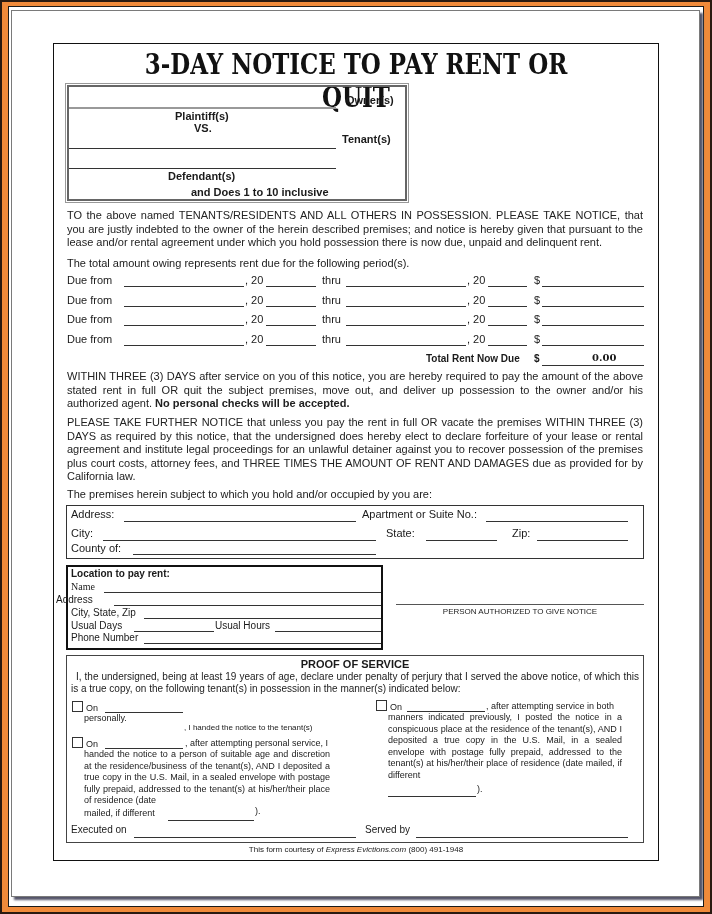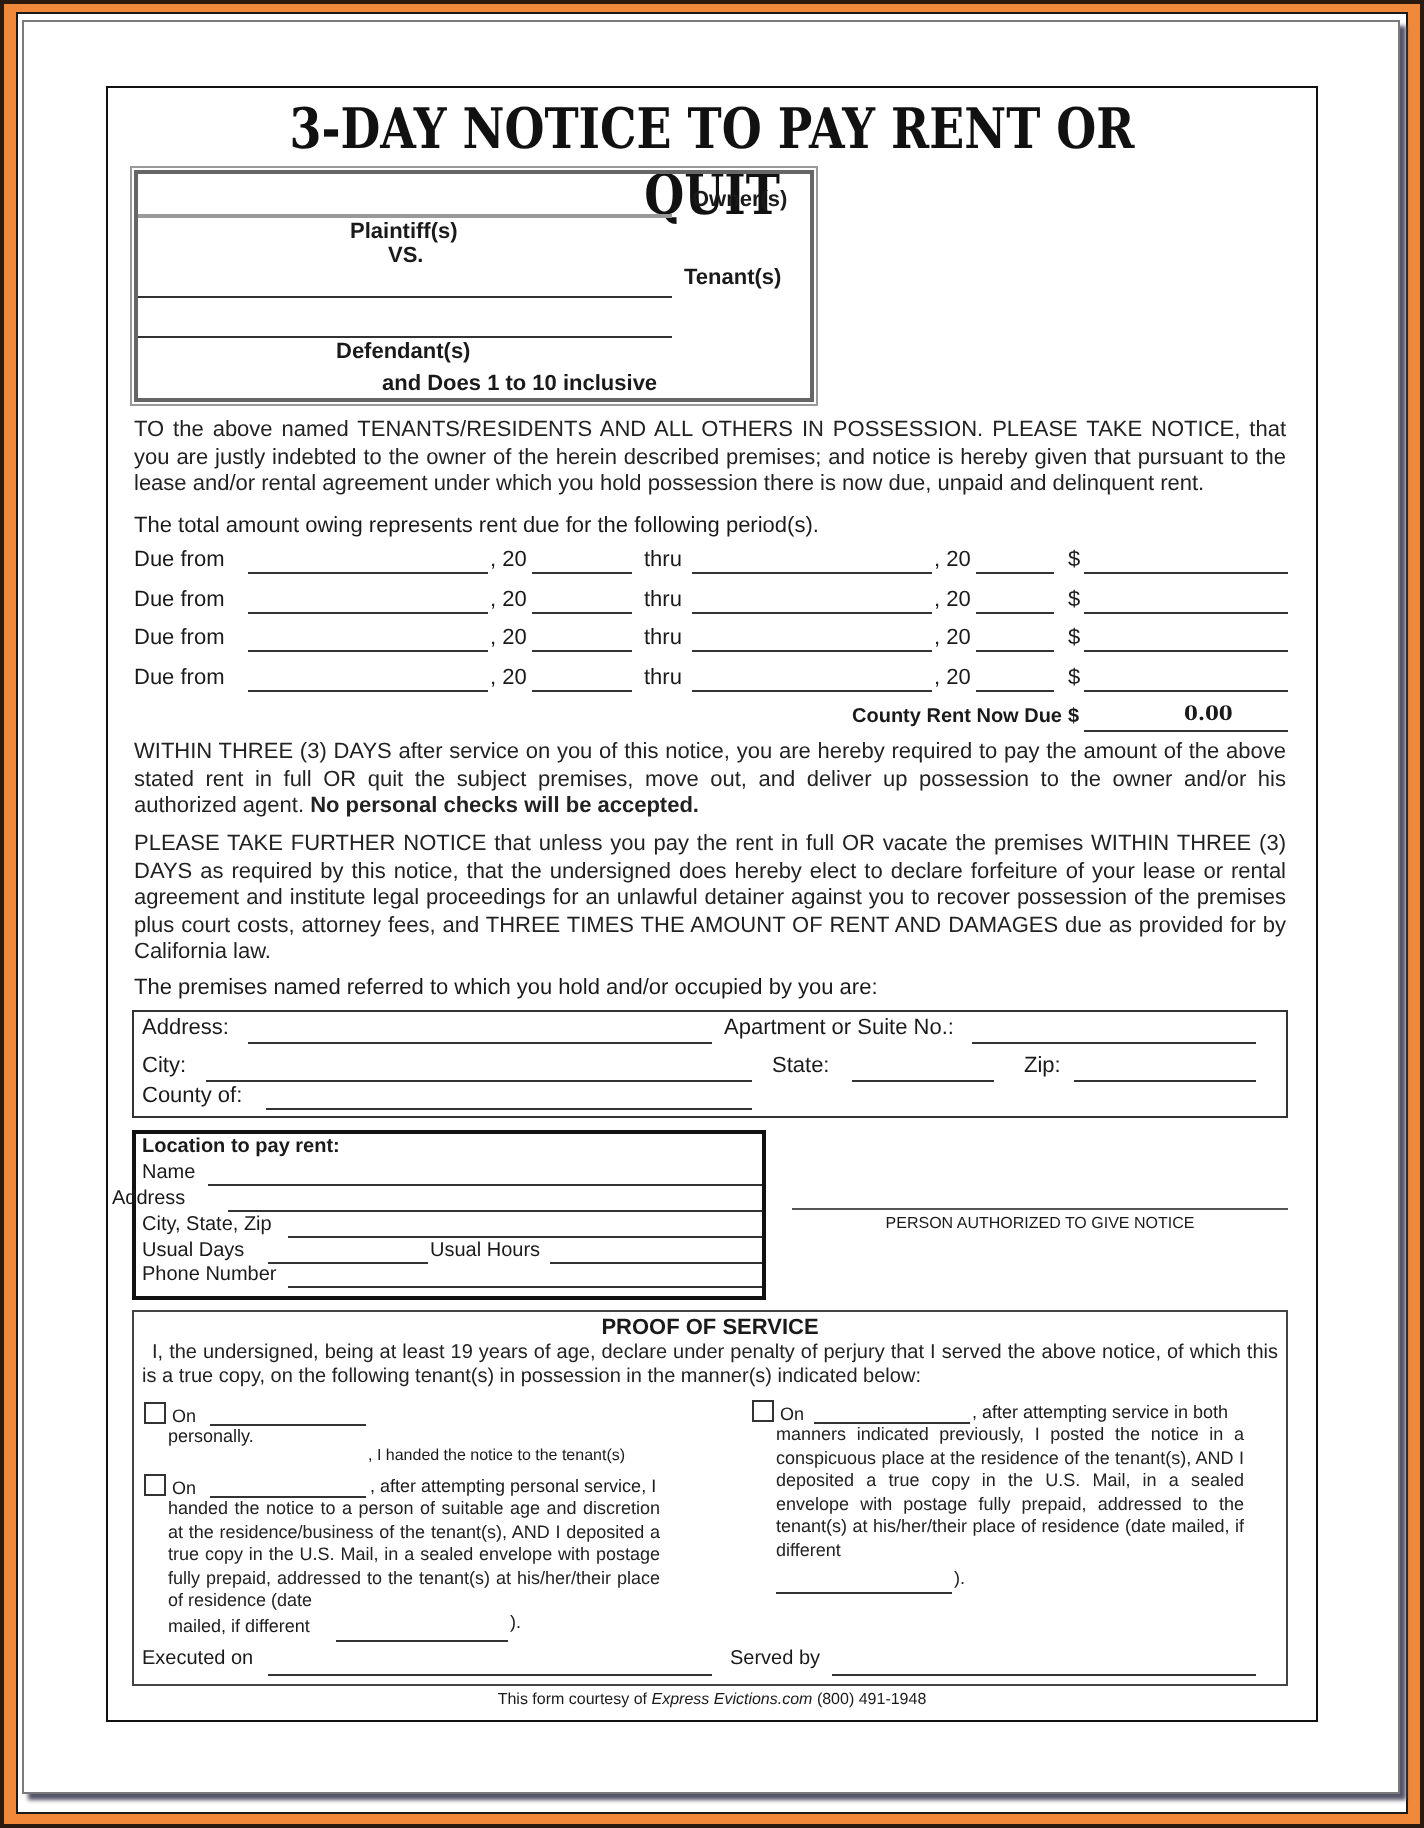--- a/index.html
+++ b/index.html
@@ -125,48 +125,48 @@
   <div class="abs t11" style="left:245px; top:333px;">, 20</div>
   <div class="hline" style="left:266px; top:345px; width:50px;"></div>
   <div class="abs t11" style="left:322px; top:333px;">thru</div>
   <div class="hline" style="left:346px; top:345px; width:120px;"></div>
   <div class="abs t11" style="left:467px; top:333px;">, 20</div>
   <div class="hline" style="left:488px; top:345px; width:39px;"></div>
   <div class="abs t11" style="left:534px; top:333px;">$</div>
   <div class="hline" style="left:542px; top:345px; width:102px;"></div>
 </div>
 
-<div class="abs t10 bold" style="left:426px; top:353px;">County Rent Now Due</div>
+<div class="abs t10 bold" style="left:426px; top:353px;">Total Rent Now Due</div>
 <div class="abs t10 bold" style="left:534px; top:353px;">$</div>
 <div class="abs serif-amt" style="left:556px; top:352px;margin-left:36px;">0.00</div>
 <div class="hline" style="left:542px; top:365px; width:102px;"></div>
 
 <div class="para" style="left:67px; top:370px; width:576px;"><span>WITHIN THREE (3) DAYS after service on you of this notice, you are hereby required to pay the amount of the above stated rent in full OR quit the subject premises, move out, and deliver up possession to the owner and/or his authorized agent.</span> <span class="bold">No personal checks will be accepted.</span></div>
 
 <div class="para" style="left:67px; top:416px; width:576px;">PLEASE TAKE FURTHER NOTICE that unless you pay the rent in full OR vacate the premises WITHIN THREE (3) DAYS as required by this notice, that the undersigned does hereby elect to declare forfeiture of your lease or rental agreement and institute legal proceedings for an unlawful detainer against you to recover possession of the premises plus court costs, attorney fees, and THREE TIMES THE AMOUNT OF RENT AND DAMAGES due as provided for by California law.</div>
 
-<div class="abs t11" style="left:67px; top:488px;">The premises named referred to which you hold and/or occupied by you are:</div>
+<div class="abs t11" style="left:67px; top:488px;">The premises herein subject to which you hold and/or occupied by you are:</div>
 
 <div class="box" style="left:66px; top:505px; width:578px; height:54px;"></div>
 <div class="abs t11" style="left:71px; top:508px;">Address:</div>
 <div class="hline" style="left:124px; top:521px; width:232px;"></div>
 <div class="abs t11" style="left:362px; top:508px;">Apartment or Suite No.:</div>
 <div class="hline" style="left:486px; top:521px; width:142px;"></div>
 <div class="abs t11" style="left:71px; top:527px;">City:</div>
 <div class="hline" style="left:103px; top:540px; width:273px;"></div>
 <div class="abs t11" style="left:386px; top:527px;">State:</div>
 <div class="hline" style="left:426px; top:540px; width:71px;"></div>
 <div class="abs t11" style="left:512px; top:527px;">Zip:</div>
 <div class="hline" style="left:537px; top:540px; width:91px;"></div>
 <div class="abs t11" style="left:71px; top:542px;">County of:</div>
 <div class="hline" style="left:133px; top:554px; width:243px;"></div>
 
 <div class="box thick" style="left:66px; top:565px; width:317px; height:85px;"></div>
 <div class="abs t10 bold" style="left:71px; top:568px;">Location to pay rent:</div>
-<div class="abs t10" style="left:71px; top:581px;">Name</div>
+<div class="abs t10" style="left:71px; top:581px;font-family:Liberation Serif, serif;">Name</div>
 <div class="hline" style="left:104px; top:592px; width:277px;"></div>
 <div class="abs t10" style="left:56px; top:594px;">Address</div>
 <div class="hline" style="left:114px; top:605px; width:267px;"></div>
 <div class="abs t10" style="left:71px; top:607px;">City, State, Zip</div>
 <div class="hline" style="left:144px; top:618px; width:237px;"></div>
 <div class="abs t10" style="left:71px; top:620px;">Usual Days</div>
 <div class="hline" style="left:134px; top:631px; width:80px;"></div>
 <div class="abs t10" style="left:215px; top:620px;">Usual Hours</div>
 <div class="hline" style="left:275px; top:631px; width:106px;"></div>
 <div class="abs t10" style="left:71px; top:632px;">Phone Number</div>

